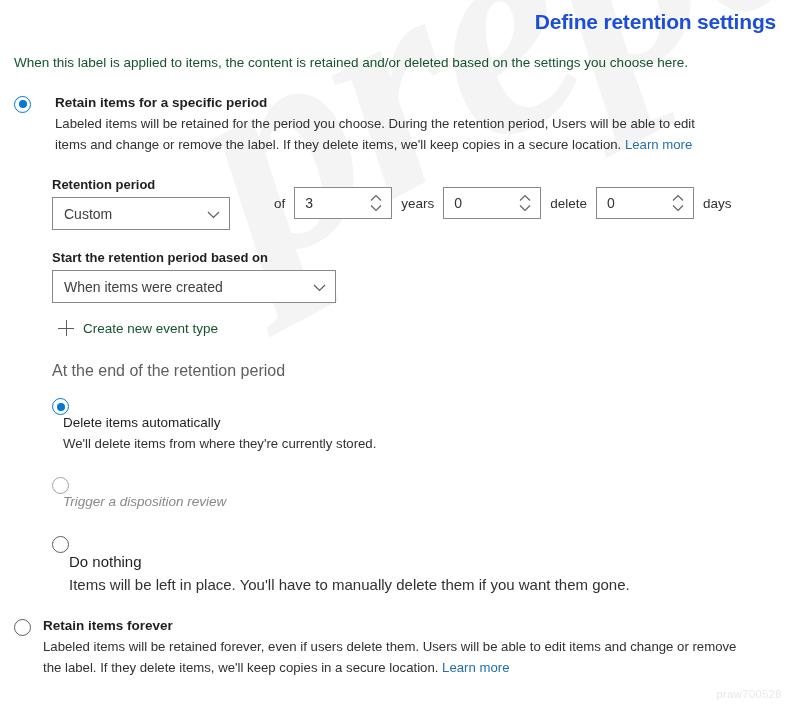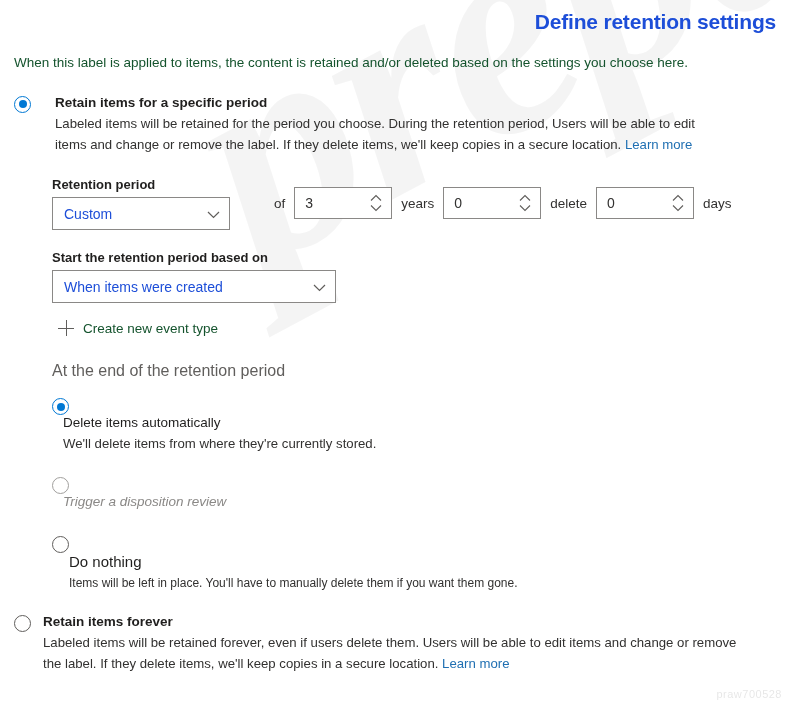--- a/index.html
+++ b/index.html
@@ -215,21 +215,21 @@
     box-sizing: border-box;
     display: flex;
     align-items: center;
     justify-content: space-between;
     padding: 0 9px 0 11px;
   }
   .dd-custom { width: 178px; }
   .dd-start  { width: 284px; }
   .dd-value {
     font-size: 14px;
-    color: #1d4ed8;
+    color: #404040;
   }
 
   .start-block {
     margin-top: 20px;
   }
 
   .create-event {
     display: flex;
     align-items: center;
     margin-top: 17px;
@@ -398,21 +398,21 @@
       <span class="radio muted"></span>
       <div class="radio-body">
         <div class="radio-label muted">Trigger a disposition review</div>
       </div>
     </div>
 
     <div class="radio-row end-option" style="margin-top:24px;">
       <span class="radio"></span>
       <div class="radio-body" style="margin-left:17px;">
         <div class="radio-label big">Do nothing</div>
-        <div class="sub-desc" style="font-size:12px;">Items will be left in place. You'll have to manually delete them if you want them gone.</div>
+        <div class="sub-desc" style="font-size:15px;">Items will be left in place. You'll have to manually delete them if you want them gone.</div>
       </div>
     </div>
 
   </div>
 
   <div class="radio-row toplevel-option">
     <span class="radio"></span>
     <div class="radio-body">
       <div class="radio-label">Retain items forever</div>
       <div class="radio-desc wide">

